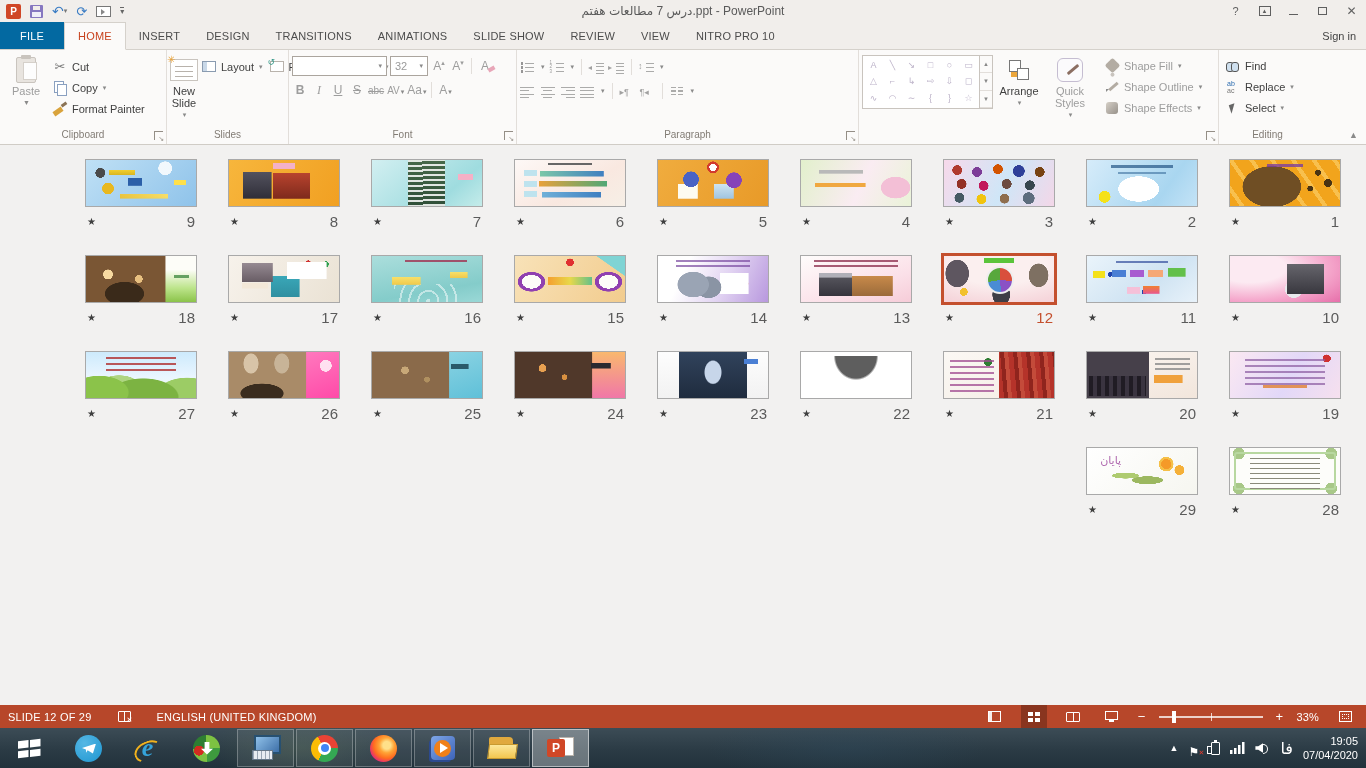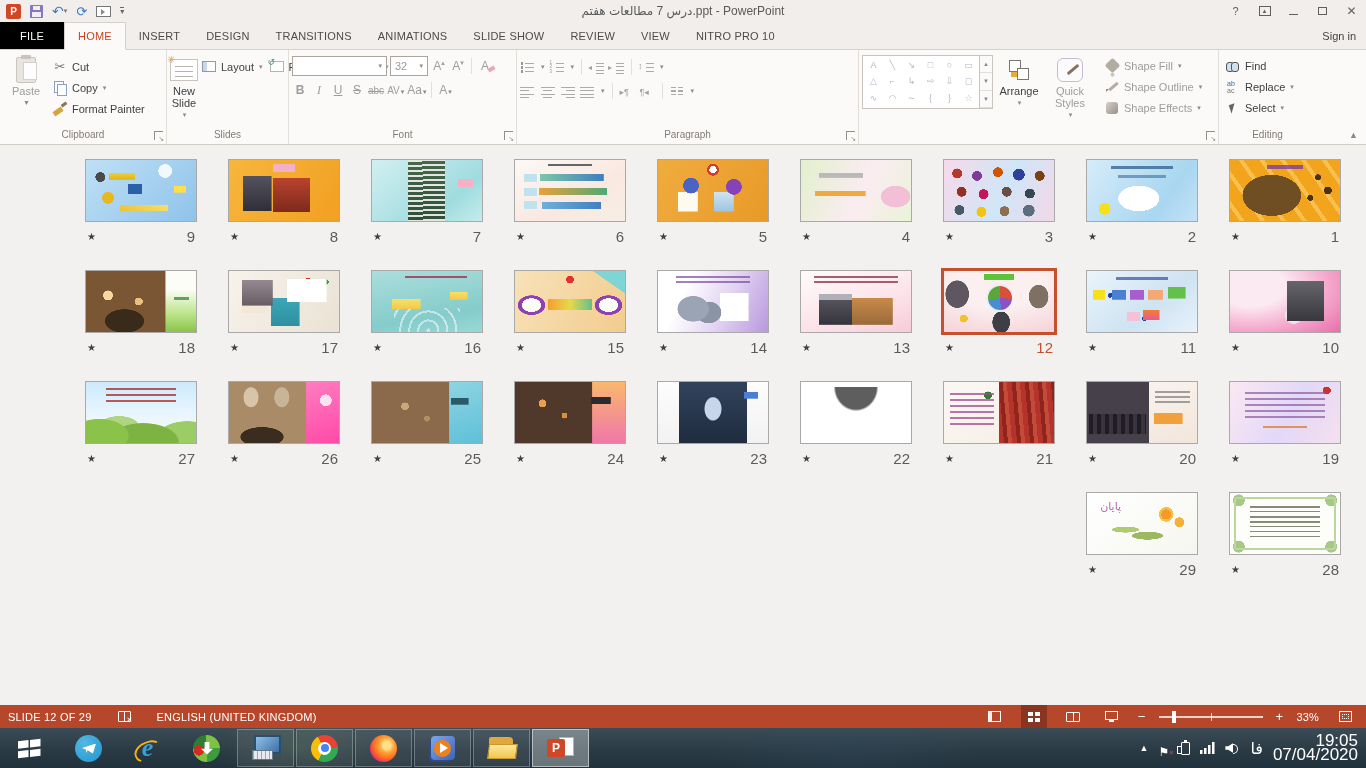--- a/index.html
+++ b/index.html
@@ -30,21 +30,21 @@
   .ic-ribbonopt{width:12px;height:10px;border:1px solid #5f5f5f;display:flex;align-items:center;justify-content:center;font-size:6px;color:#5f5f5f;}
   .ic-min{width:9px;height:1px;background:#5f5f5f;margin-top:6px;}
   .ic-restore{width:9px;height:8px;border:1px solid #5f5f5f;position:relative;background:#F1EEEB;}
   .ic-restore::before{content:'';position:absolute;left:2px;top:-3px;width:9px;height:8px;border:1px solid #5f5f5f;z-index:-1;}
   .ic-close{font-size:12px;color:#5f5f5f;}
 
   
   #tabrow{position:absolute;top:22px;left:0;right:0;height:28px;background:#F1EEEB;
     display:flex;align-items:stretch;font-size:11px;color:#4c4c4c;border-bottom:1px solid #D5D1CB;}
   .tab{display:flex;align-items:center;padding:0 13px;letter-spacing:.2px;cursor:default;}
-  .tab-file{background:#000000;color:#fff;padding:0 20px;}
+  .tab-file{background:#0369a1;color:#fff;padding:0 20px;}
   .tab-active{background:#FBFAF9;border:1px solid #D5D1CB;border-bottom:1px solid #FBFAF9;color:#C8431F;margin-bottom:-1px;}
   #signin{margin-left:auto;display:flex;align-items:center;padding-right:10px;color:#444;}
 
   
   #ribbon{position:absolute;top:50px;left:0;right:0;height:95px;background:#FBFAF9;
     border-bottom:1px solid #D0CCC6;display:flex;font-size:11px;color:#3f3f3f;}
   .rgroup{position:relative;display:flex;flex-direction:column;border-right:1px solid #E2DEDA;padding:2px 3px 0;}
   .gbody{flex:1;display:flex;}
   .glabel{height:16px;text-align:center;font-size:10px;color:#827C75;line-height:14px;}
   .launcher{position:absolute;right:3px;bottom:4px;width:9px;height:9px;border-left:1px solid #948E86;border-top:1px solid #948E86;}
@@ -171,21 +171,21 @@
   .ic-replace::after{content:'ac';position:absolute;left:2px;bottom:0;color:#777;}
   .ic-select{width:0;height:0;border-top:9px solid #666;border-right:6px solid transparent;transform:rotate(-18deg);margin:2px 4px 0 4px;}
 
   #ribbon-collapse{position:absolute;right:8px;bottom:4px;font-size:9px;color:#8a8a8a;}
 
   
   #sorter{position:absolute;top:146px;left:0;right:0;bottom:63px;background:#F2F1F0;overflow:hidden;}
   #slide-grid{display:grid;grid-template-columns:repeat(9,112px);column-gap:31px;row-gap:25px;
     padding:13px 0 0 85px;align-content:start;}
   .cell{width:112px;}
-  .thumb{width:112px;height:63px;border:1px solid #A9A9A9;background:#fff;position:relative;overflow:hidden;background-repeat:no-repeat;}
+  .thumb{width:112px;height:48px;border:1px solid #A9A9A9;background:#fff;position:relative;overflow:hidden;background-repeat:no-repeat;}
   .sel{border-color:#C4502E;box-shadow:0 0 0 2px #C4502E;}
   .meta{display:flex;justify-content:space-between;align-items:center;margin-top:5px;padding:0 2px;height:18px;}
   .star{font-size:10px;color:#3F3F3F;}
   .num{font-size:15px;color:#5B5B5B;}
   .selnum{color:#C4502E;}
   .payan{position:absolute;left:12%;top:12%;font-size:11px;color:#B06AB0;}
 
   .s1{background-image:radial-gradient(ellipse 30px 21px at 38% 58%,#6F4E24 0 97%,transparent 98%),radial-gradient(circle 3px at 80% 28%,#493313 0 97%,transparent),radial-gradient(circle 4px at 89% 50%,#493313 0 97%,transparent),radial-gradient(circle 3px at 73% 62%,#493313 0 97%,transparent),repeating-linear-gradient(55deg,#F2A41C 0 8px,#F8C04E 8px 12px,#F2A41C 12px 17px);}
   .s1::before{content:'';position:absolute;left:34%;top:8%;width:32%;height:7%;background:#7B3FA0;opacity:.8;}
   .s2{background-image:radial-gradient(ellipse 21px 13px at 47% 63%,#FFF 0 97%,transparent 98%),radial-gradient(circle 6px at 16% 80%,#F4E11A 0 97%,transparent),linear-gradient(125deg,#D6ECFA,#A9D6F0 70%,#C4E3F6);}
@@ -338,21 +338,21 @@
   .ic-batt::before{content:'';position:absolute;left:2px;top:-3px;width:3px;height:2px;background:#fff;}
   .ic-batt::after{content:'';position:absolute;left:-5px;top:3px;width:3px;height:6px;border:1px solid #fff;border-right:none;}
   .ic-sig{width:15px;height:12px;background:
     linear-gradient(#fff,#fff) 0 100%/2.5px 4px no-repeat,linear-gradient(#fff,#fff) 4px 100%/2.5px 6px no-repeat,
     linear-gradient(#fff,#fff) 8px 100%/2.5px 9px no-repeat,linear-gradient(#fff,#fff) 12px 100%/2.5px 12px no-repeat;}
   .ic-vol{width:15px;height:12px;position:relative;}
   .ic-vol::before{content:'';position:absolute;left:0;top:1px;width:8px;height:10px;background:#fff;
     clip-path:polygon(0 32%,35% 32%,100% 0,100% 100%,35% 68%,0 68%);}
   .ic-vol::after{content:'';position:absolute;right:2px;top:2px;width:4px;height:8px;border:1.5px solid #fff;border-left:none;border-radius:0 8px 8px 0;}
   .tray-lang{font-size:16px;}
-  .tray-clock{font-size:17px;text-align:right;line-height:14px;}
+  .tray-clock{font-size:11px;text-align:right;line-height:14px;}
 </style>
 </head>
 <body>
 
 <div id="app">
 
   <div id="titlebar">
     <div id="qat">
       <span class="qbtn">
           <span class="ic-pptlogo">P</span>

